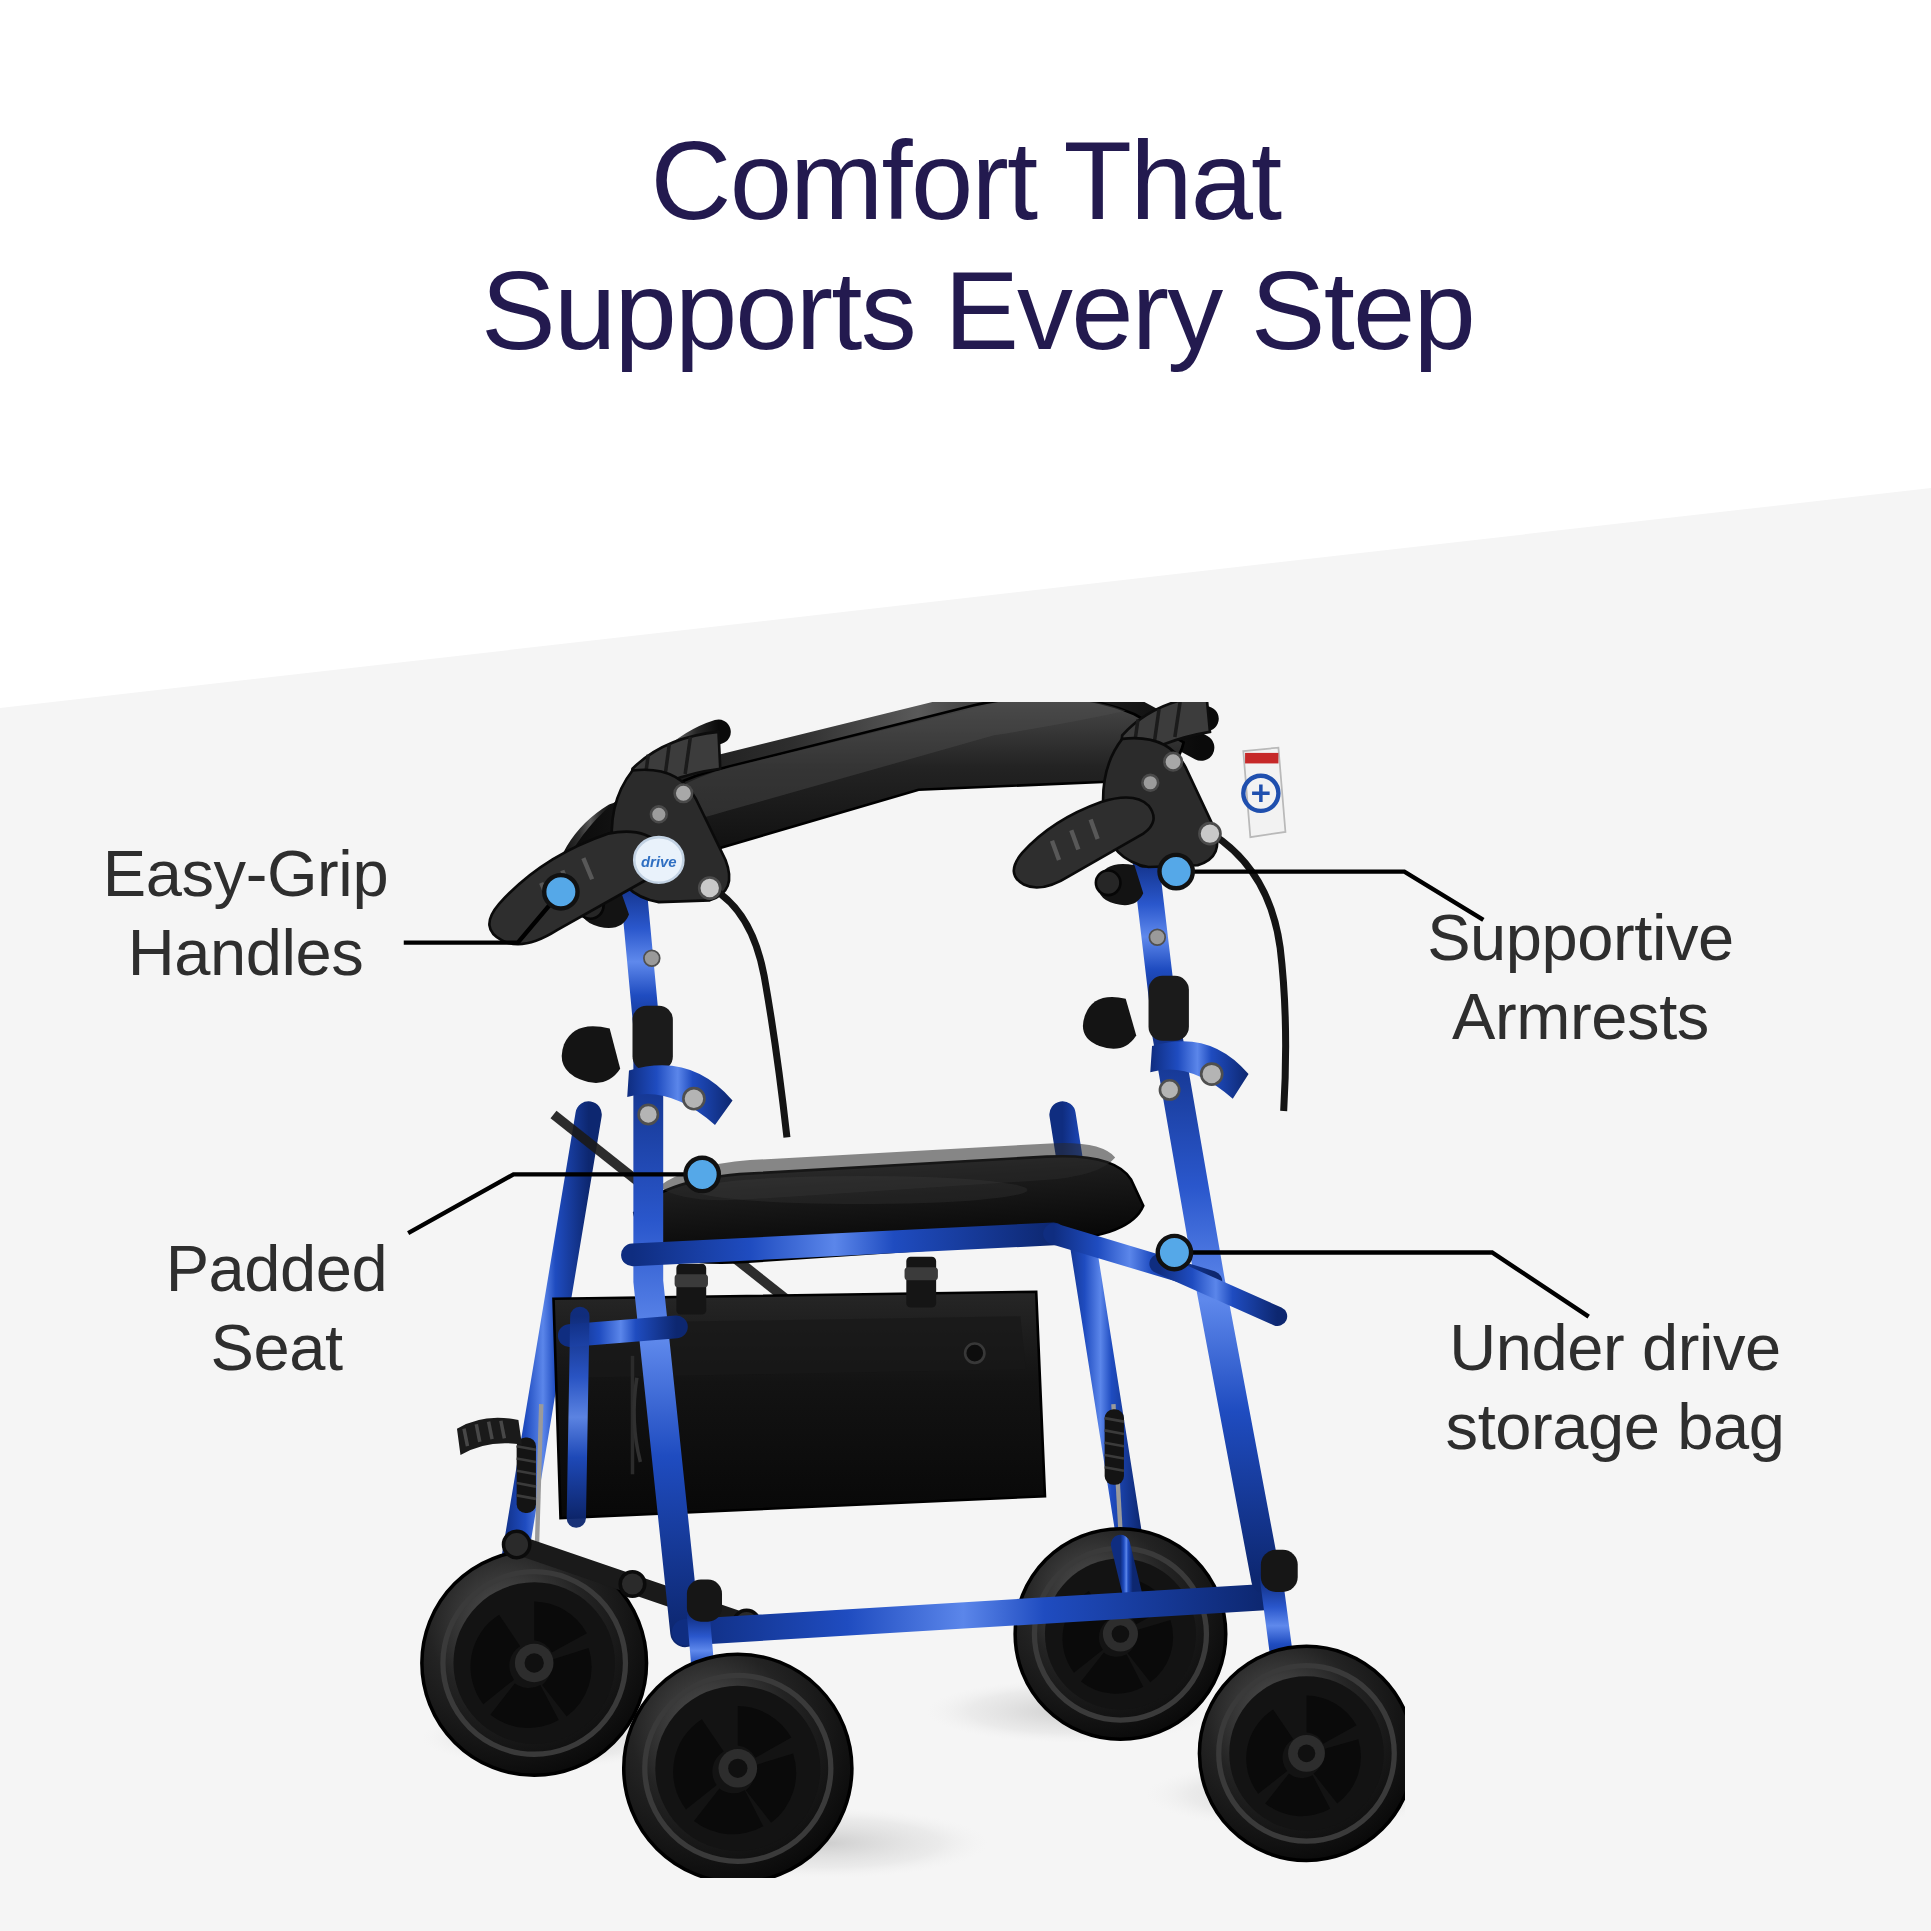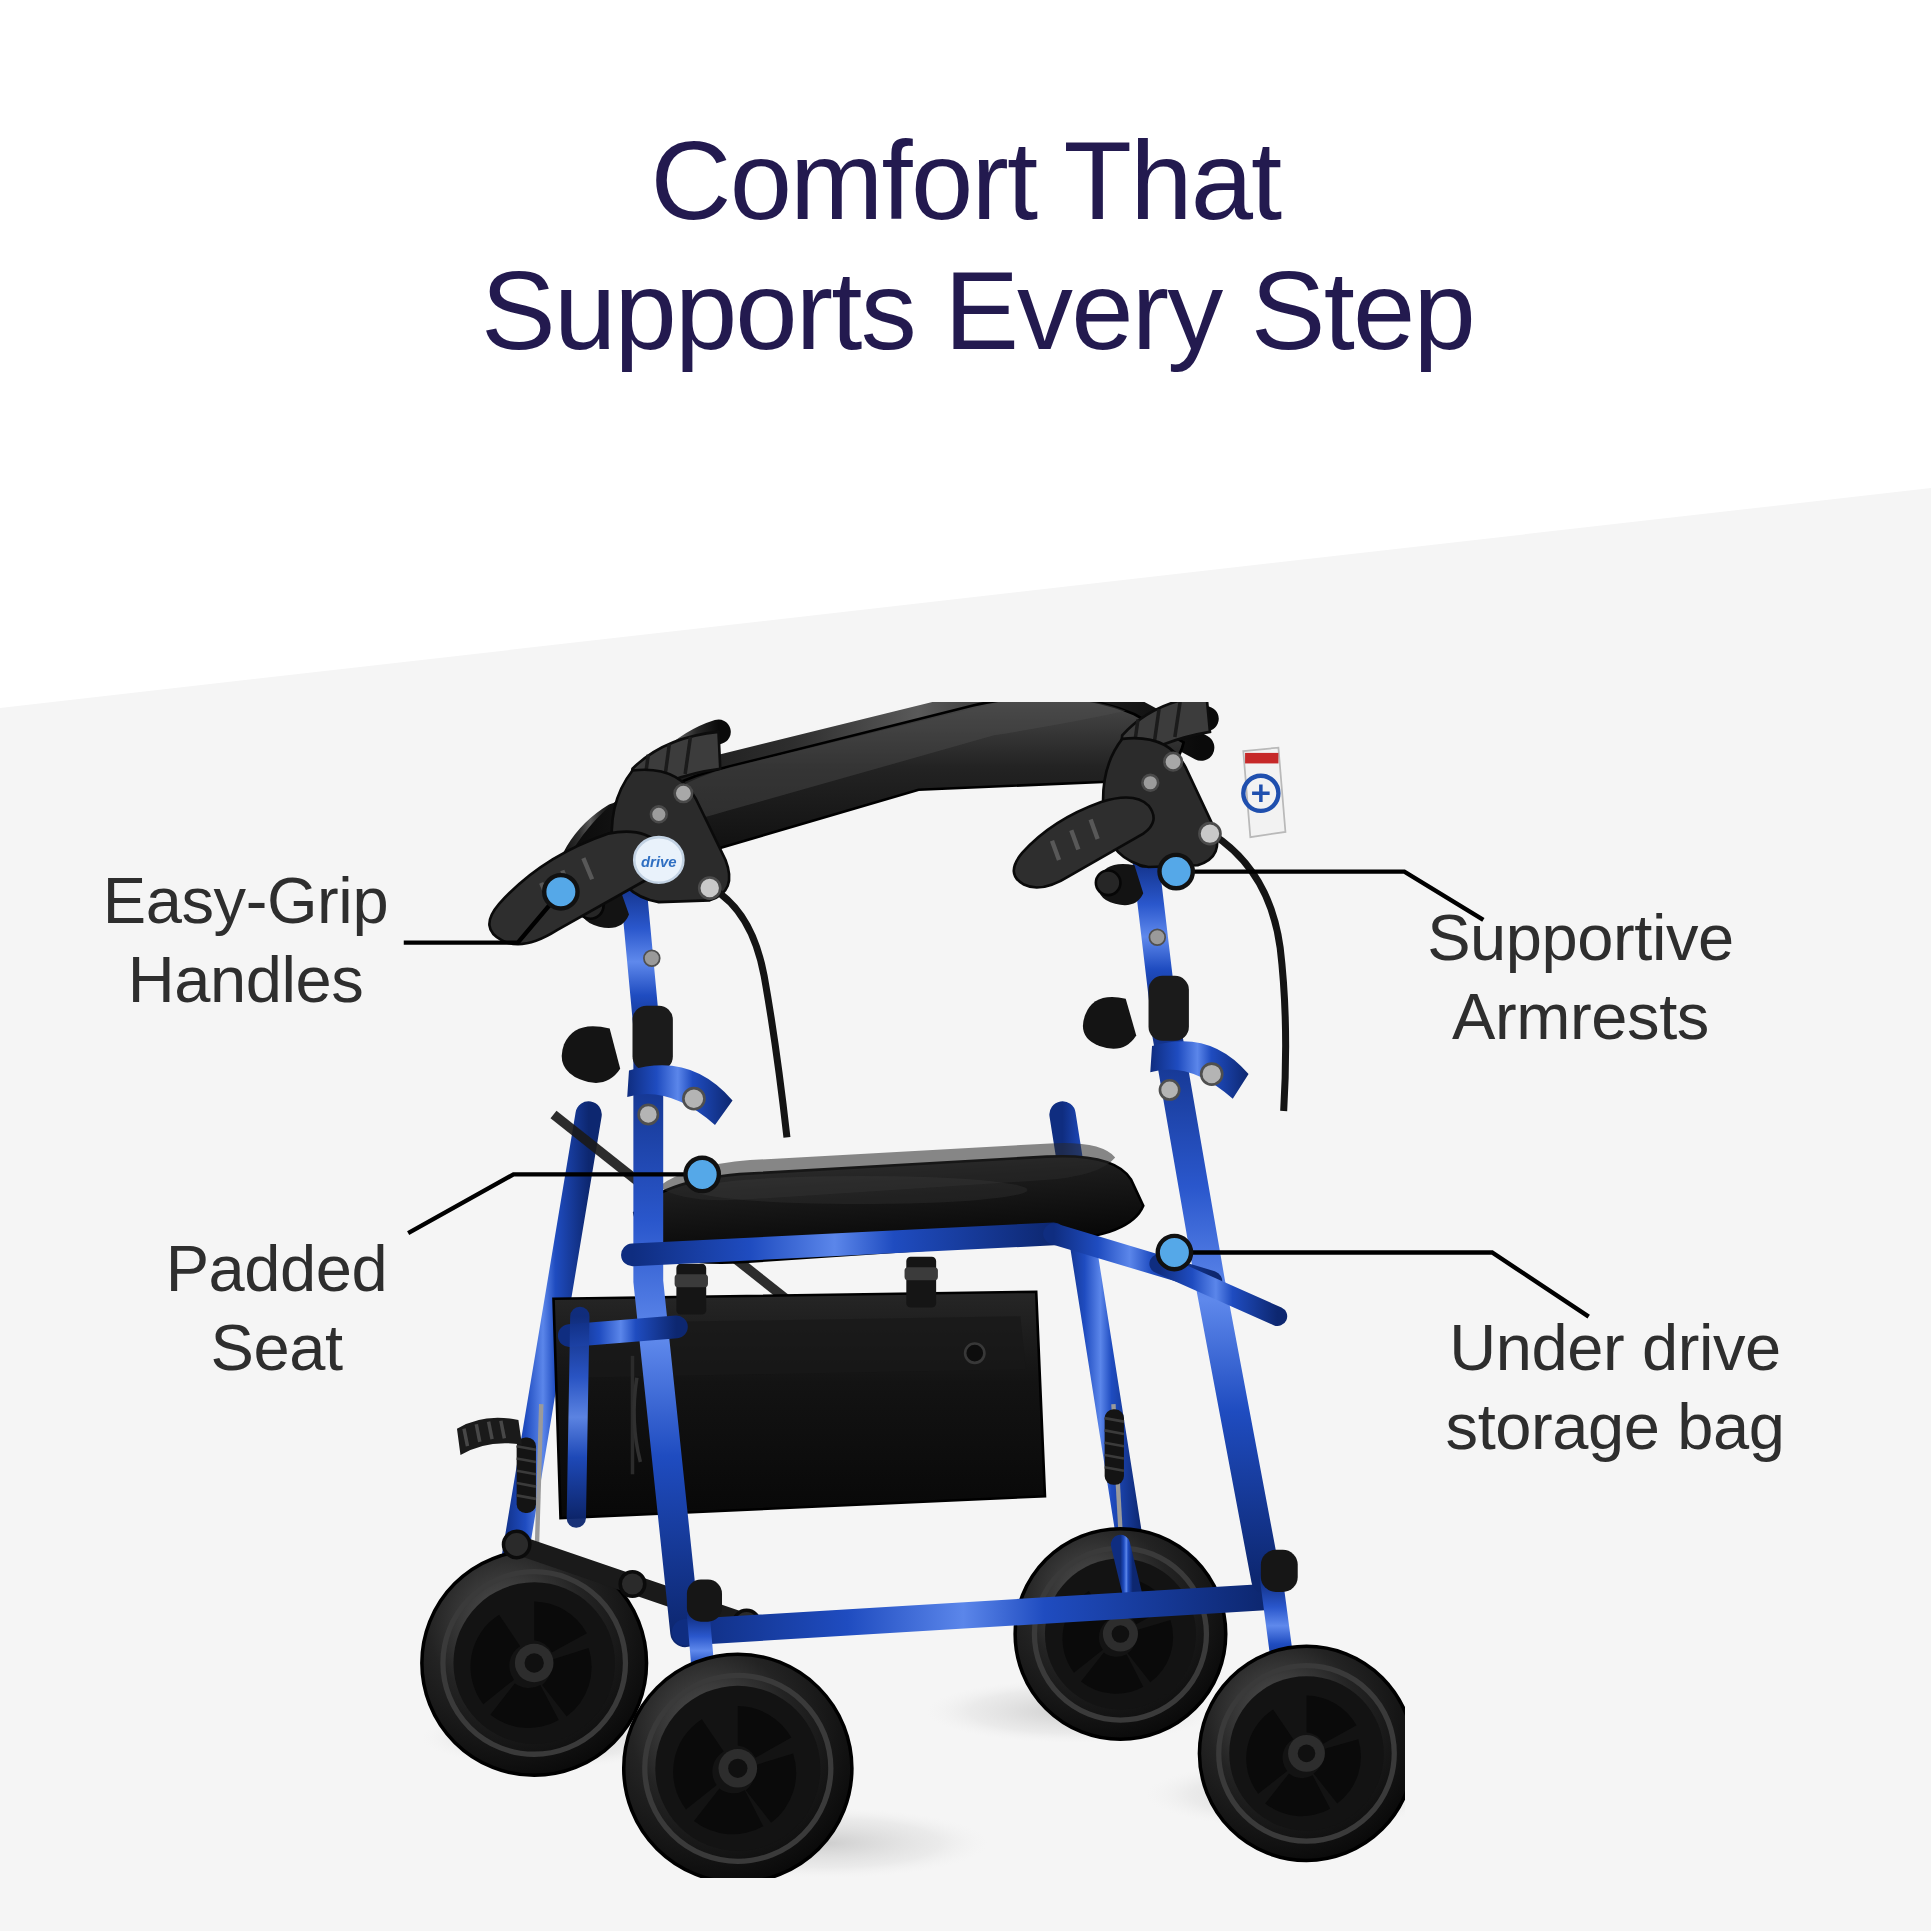--- a/index.html
+++ b/index.html
@@ -48,21 +48,21 @@
     color:#2e2e2e;
     font-size:65px;
     line-height:1.22;
     font-weight:400;
     letter-spacing:-0.4px;
     white-space:pre-line;
   }
   .callout.left  { text-align:center; }
   .callout.right { text-align:center; }
 
-  #c-handles { left:35px;  top:861px;  width:421px; }
+  #c-handles { left:35px;  top:834px;  width:421px; }
   #c-seat    { left:79px;  top:1229px; width:395px; }
   #c-arms    { left:1317px; top:898px; width:527px; }
   #c-bag     { left:1343px; top:1308px; width:544px; }
 
   
   #connectors {
     position:absolute; left:0; top:0; width:1931px; height:1931px;
     z-index:8; pointer-events:none;
   }
 </style>

